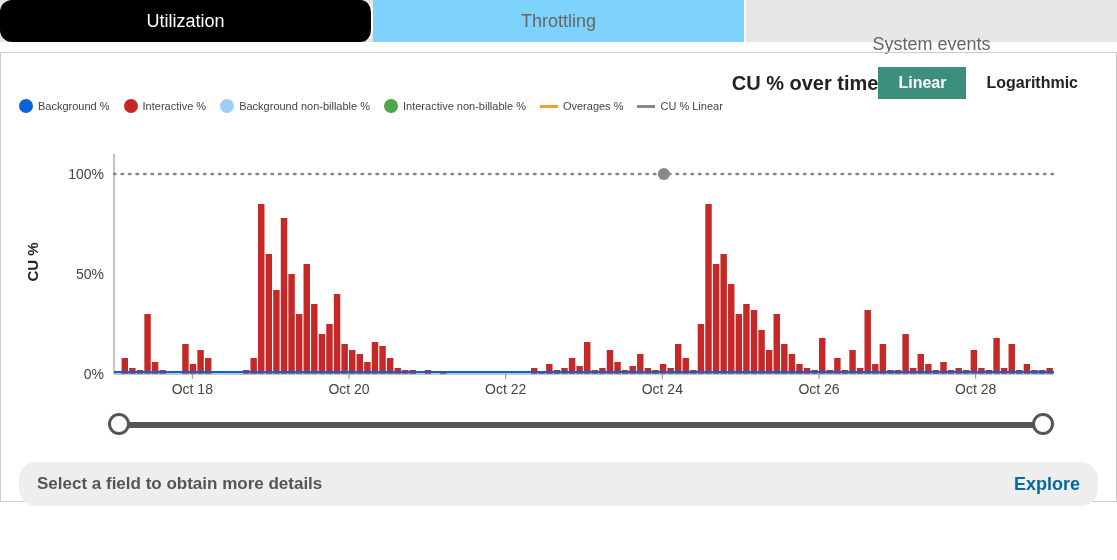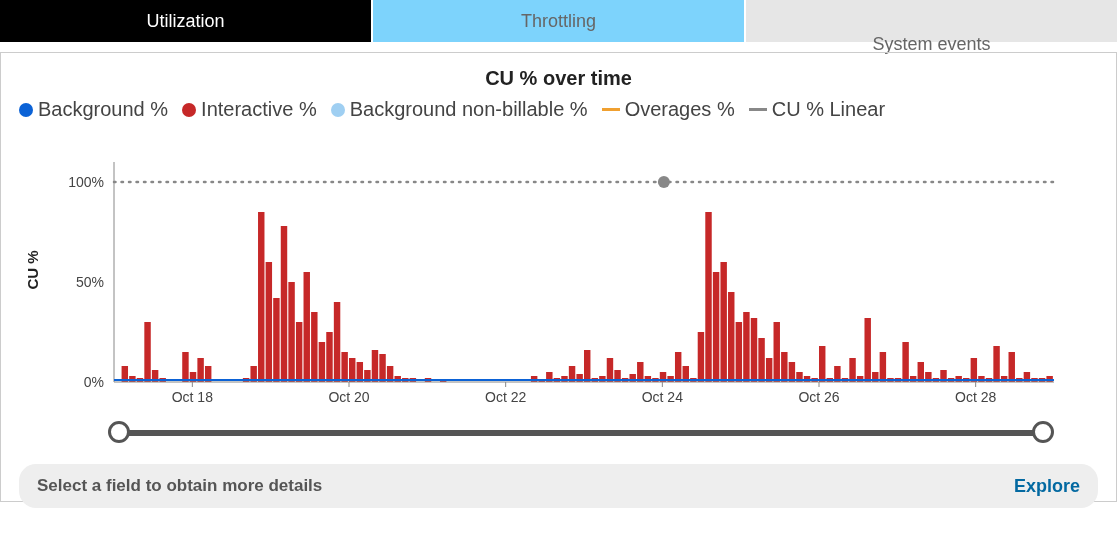--- a/index.html
+++ b/index.html
@@ -26,33 +26,34 @@
       color: #666;
       background: #7dd3fc;
       cursor: pointer;
       border-right: 2px solid #fff;
     }
     .tab:last-child { border-right: none; margin-top: 44px; }
     .tab.active {
       background: #000;
       color: #fff;
       font-weight: 400;
+      border-radius: 12px;
     }
     .chart-panel {
       border: 1px solid #ccc;
       margin: 10px 0 0 0;
       padding: 14px 18px 0 18px;
       height: 450px;
       position: relative;
     }
     .chart-header {
       display: flex;
       align-items: center;
-      justify-content: center;
-      margin-bottom: 8px;
+      justify-content: flex-end;
+      margin-bottom: 0;
     }
     .chart-title {
       font-size: 20px;
       font-weight: 700;
       color: #222;
     }
     .scale-toggle {
       display: flex;
     }
     .scale-btn {
@@ -69,21 +70,21 @@
     }
     .scale-btn:not(.active) {
       background: #fff;
       color: #222;
     }
     .legend {
       display: flex;
       flex-wrap: wrap;
       gap: 10px 14px;
       margin-bottom: 4px;
-      font-size: 20px;
+      font-size: 11px;
       color: #444;
     }
     .legend-item {
       display: flex;
       align-items: center;
       gap: 5px;
     }
     .swatch {
       width: 14px;
       height: 14px;
@@ -147,21 +148,21 @@
     }
     .slider-handle.left { left: -11px; }
     .slider-handle.right { right: -11px; }
     .footer-bar {
       display: flex;
       justify-content: space-between;
       align-items: center;
       background: #eee;
       height: 44px;
       padding: 0 18px;
-      margin-top: 16px;
+      margin-top: 22px;
       border-radius: 17px;
     }
     .footer-text {
       font-size: 17px;
       font-weight: 600;
       color: #555;
     }
     .explore-btn {
       font-size: 18px;
       font-weight: 700;
@@ -182,34 +183,42 @@
       <span>Throttling</span>
     </div>
   <div class="tab">
       <span>System events</span>
     </div>
 </div>
 
 <div class="chart-panel">
   <div class="chart-header">
     <div class="chart-title">CU % over time</div>
+    <div class="scale-toggle">
+      <button class="scale-btn active">Linear</button>
+      <button class="scale-btn">Logarithmic</button>
+    </div>
   </div>
 
   <div class="legend">
     <div class="legend-item">
         <span class="swatch" style="background:#0b62d6"></span>
         <span>Background %</span>
       </div>
     <div class="legend-item">
         <span class="swatch" style="background:#c62828"></span>
         <span>Interactive %</span>
       </div>
     <div class="legend-item">
         <span class="swatch" style="background:#9fcff2"></span>
         <span>Background non-billable %</span>
+      </div>
+    <div class="legend-item">
+        <span class="swatch" style="background:#4ca64c"></span>
+        <span>Interactive non-billable %</span>
       </div>
     <div class="legend-item">
         <span class="swatch-line" style="background:#f0a030"></span>
         <span>Overages %</span>
       </div>
     <div class="legend-item">
         <span class="swatch-line" style="background:#888"></span>
         <span>CU % Linear</span>
       </div>
   </div>

